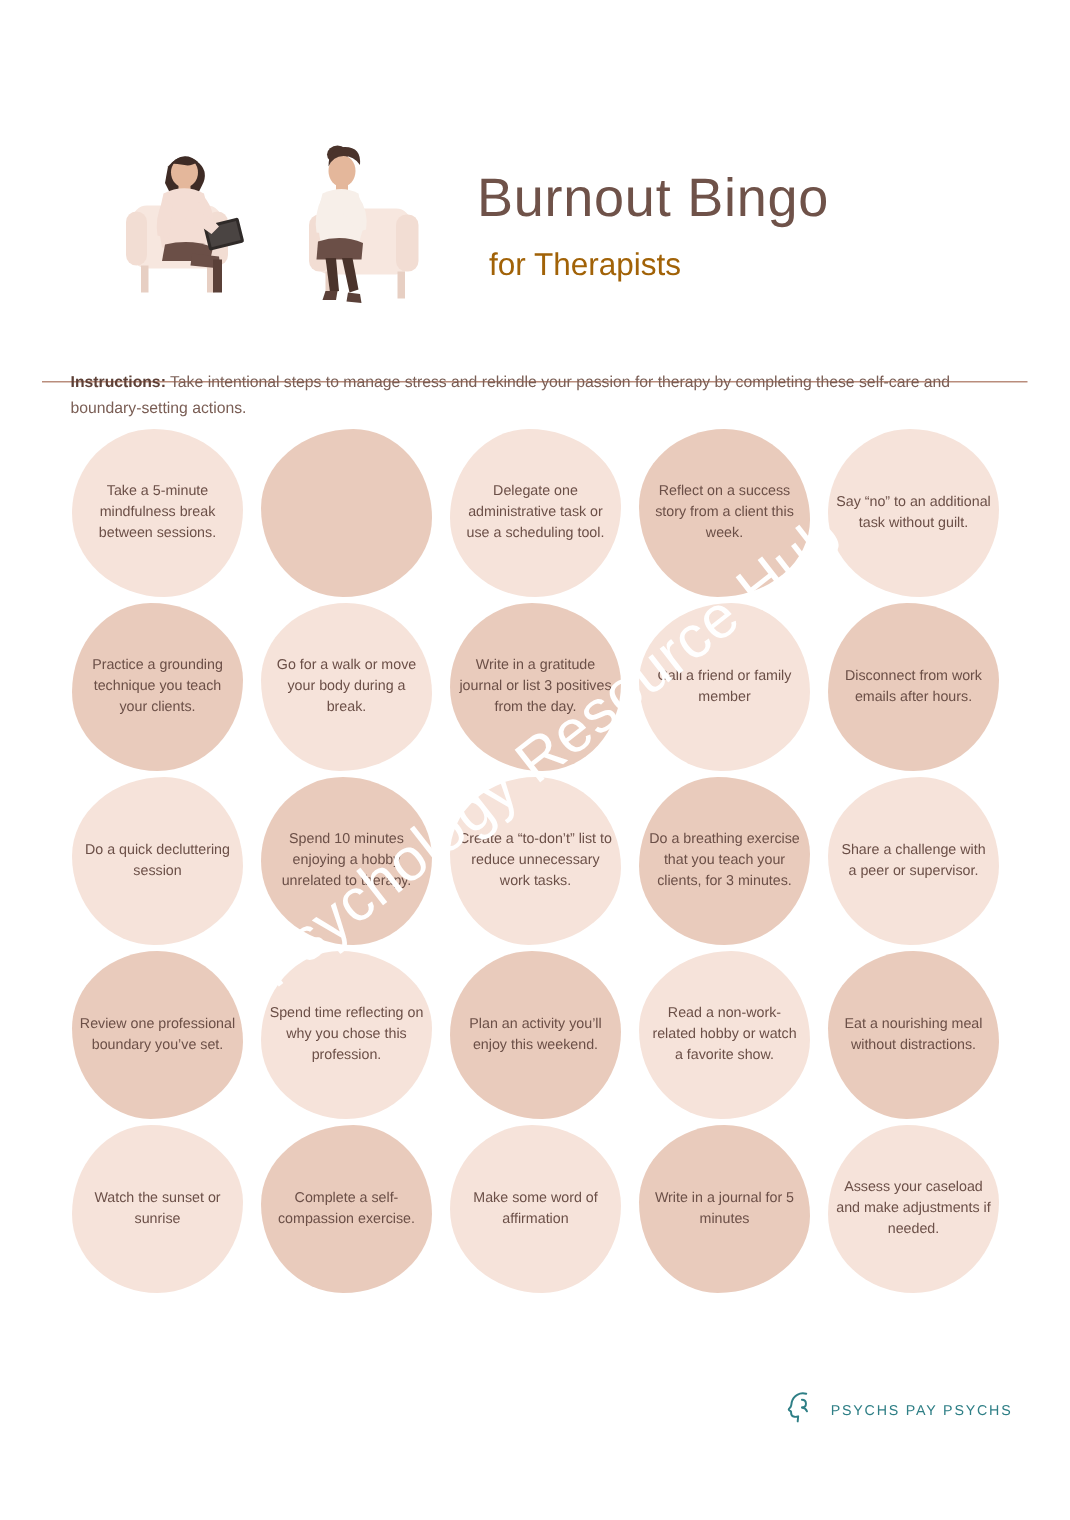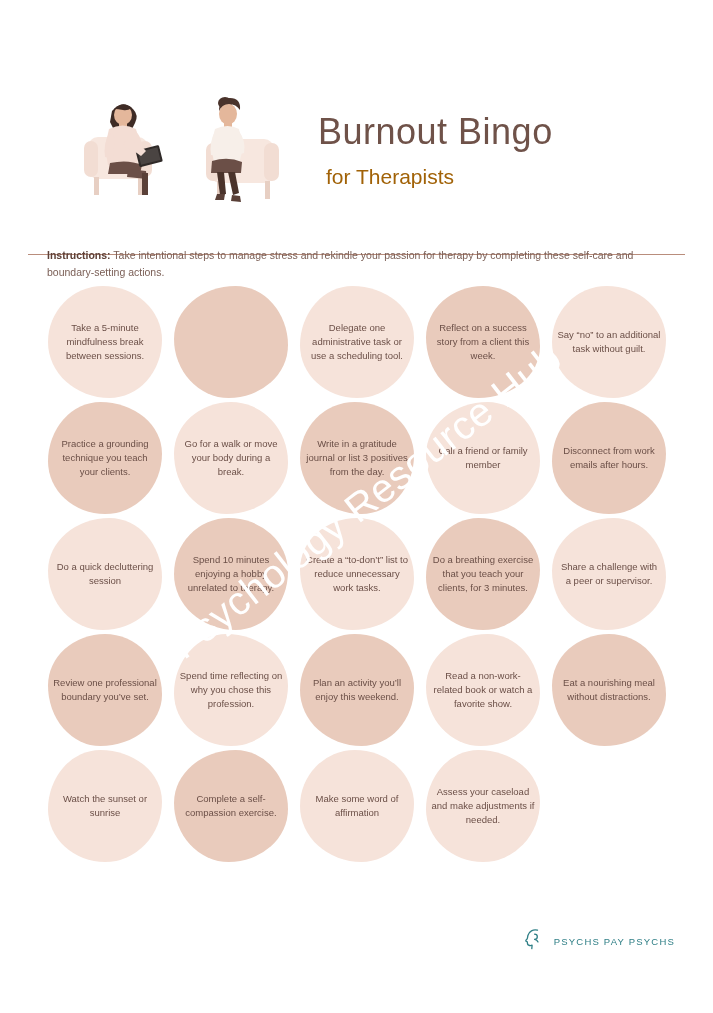--- a/index.html
+++ b/index.html
@@ -305,38 +305,42 @@
   <div class="cell">
       <div class="blob v3" style="background: rgb(246, 227, 218);"></div>
       <div class="cell-text">Spend time reflecting on why you chose this profession.</div>
     </div>
   <div class="cell">
       <div class="blob" style="background: rgb(233, 203, 188);"></div>
       <div class="cell-text">Plan an activity you’ll enjoy this weekend.</div>
     </div>
   <div class="cell">
       <div class="blob v2" style="background: rgb(246, 227, 218);"></div>
-      <div class="cell-text">Read a non-work-related book or watch a favorite show.</div>
+      <div class="cell-text">Read a non-work-related hobby or watch a favorite show.</div>
     </div>
   <div class="cell">
       <div class="blob v4" style="background: rgb(233, 203, 188);"></div>
       <div class="cell-text">Eat a nourishing meal without distractions.</div>
     </div>
 
   <div class="cell">
       <div class="blob v3" style="background: rgb(246, 227, 218);"></div>
       <div class="cell-text">Watch the sunset or sunrise</div>
     </div>
   <div class="cell">
       <div class="blob v2" style="background: rgb(233, 203, 188);"></div>
       <div class="cell-text">Complete a self-compassion exercise.</div>
     </div>
   <div class="cell">
       <div class="blob" style="background: rgb(246, 227, 218);"></div>
       <div class="cell-text">Make some word of affirmation</div>
+    </div>
+  <div class="cell">
+      <div class="blob v4" style="background: rgb(233, 203, 188);"></div>
+      <div class="cell-text">Write in a journal for 5 minutes</div>
     </div>
   <div class="cell">
       <div class="blob v3" style="background: rgb(246, 227, 218);"></div>
       <div class="cell-text">Assess your caseload and make adjustments if needed.</div>
     </div>
 </div>
 
 <div class="watermark">
   <span>Psychology Resource Hub</span>
 </div>

